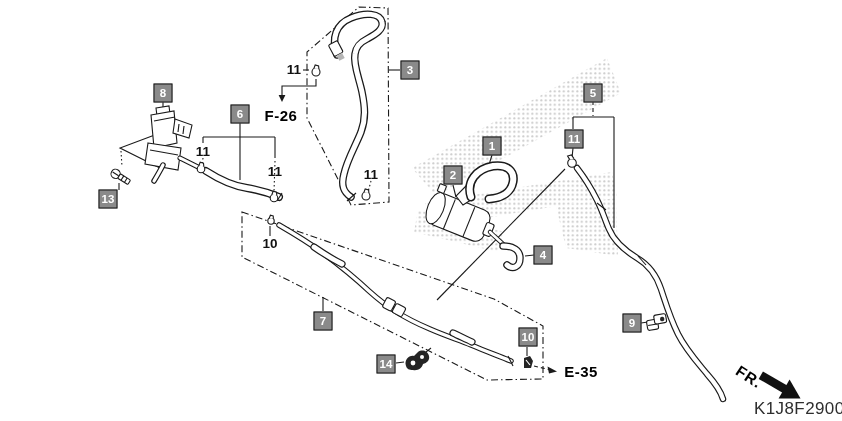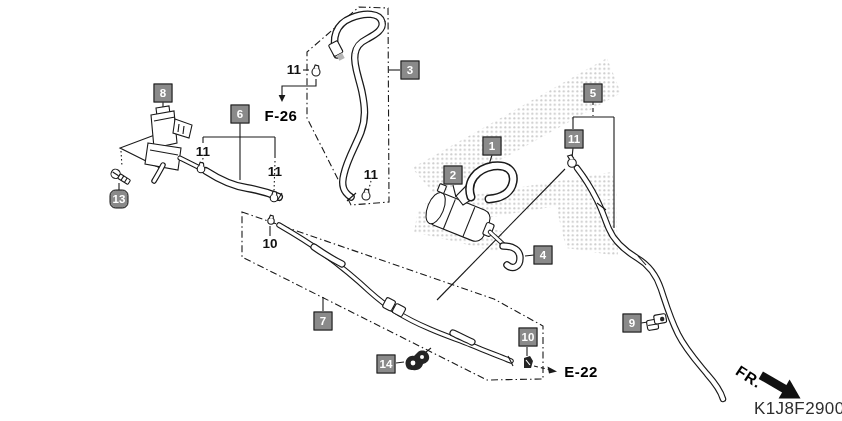--- a/index.html
+++ b/index.html
@@ -241,26 +241,26 @@
   <span class="fr-label">FR.</span>
   <span class="code-label">K1J8F2900</span>
 
 <div class="callout-box" style="left: 163px; top: 93px;">8</div>
     <div class="callout-box" style="left: 240px; top: 114px;">6</div>
     <div class="callout-box" style="left: 410px; top: 70px;">3</div>
     <div class="callout-box" style="left: 593px; top: 93px;">5</div>
     <div class="callout-box" style="left: 492px; top: 146px;">1</div>
     <div class="callout-box" style="left: 453px; top: 175px;">2</div>
     <div class="callout-box" style="left: 574px; top: 139px;">11</div>
-    <div class="callout-box" style="left: 119px; top: 199px; border-radius: 6px;">13</div>
+    <div class="callout-box" style="left: 108px; top: 199px;">13</div>
     <div class="callout-box" style="left: 543px; top: 255px;">4</div>
     <div class="callout-box" style="left: 323px; top: 321px;">7</div>
     <div class="callout-box" style="left: 528px; top: 337px;">10</div>
     <div class="callout-box" style="left: 632px; top: 323px;">9</div>
     <div class="callout-box" style="left: 386px; top: 364px;">14</div>
     <div class="plain-num" style="left: 294px; top: 69px;">11</div>
     <div class="plain-num" style="left: 203px; top: 151px;">11</div>
     <div class="plain-num" style="left: 275px; top: 171px;">11</div>
     <div class="plain-num" style="left: 371px; top: 174px;">11</div>
     <div class="plain-num" style="left: 270px; top: 243px;">10</div>
     <div class="ref-label" style="left: 281px; top: 115px;">F-26</div>
-    <div class="ref-label" style="left: 581px; top: 371px;">E-22</div>
+    <div class="ref-label" style="left: 581px; top: 371px;">E-35</div>
   </div>
 
 </body></html>

